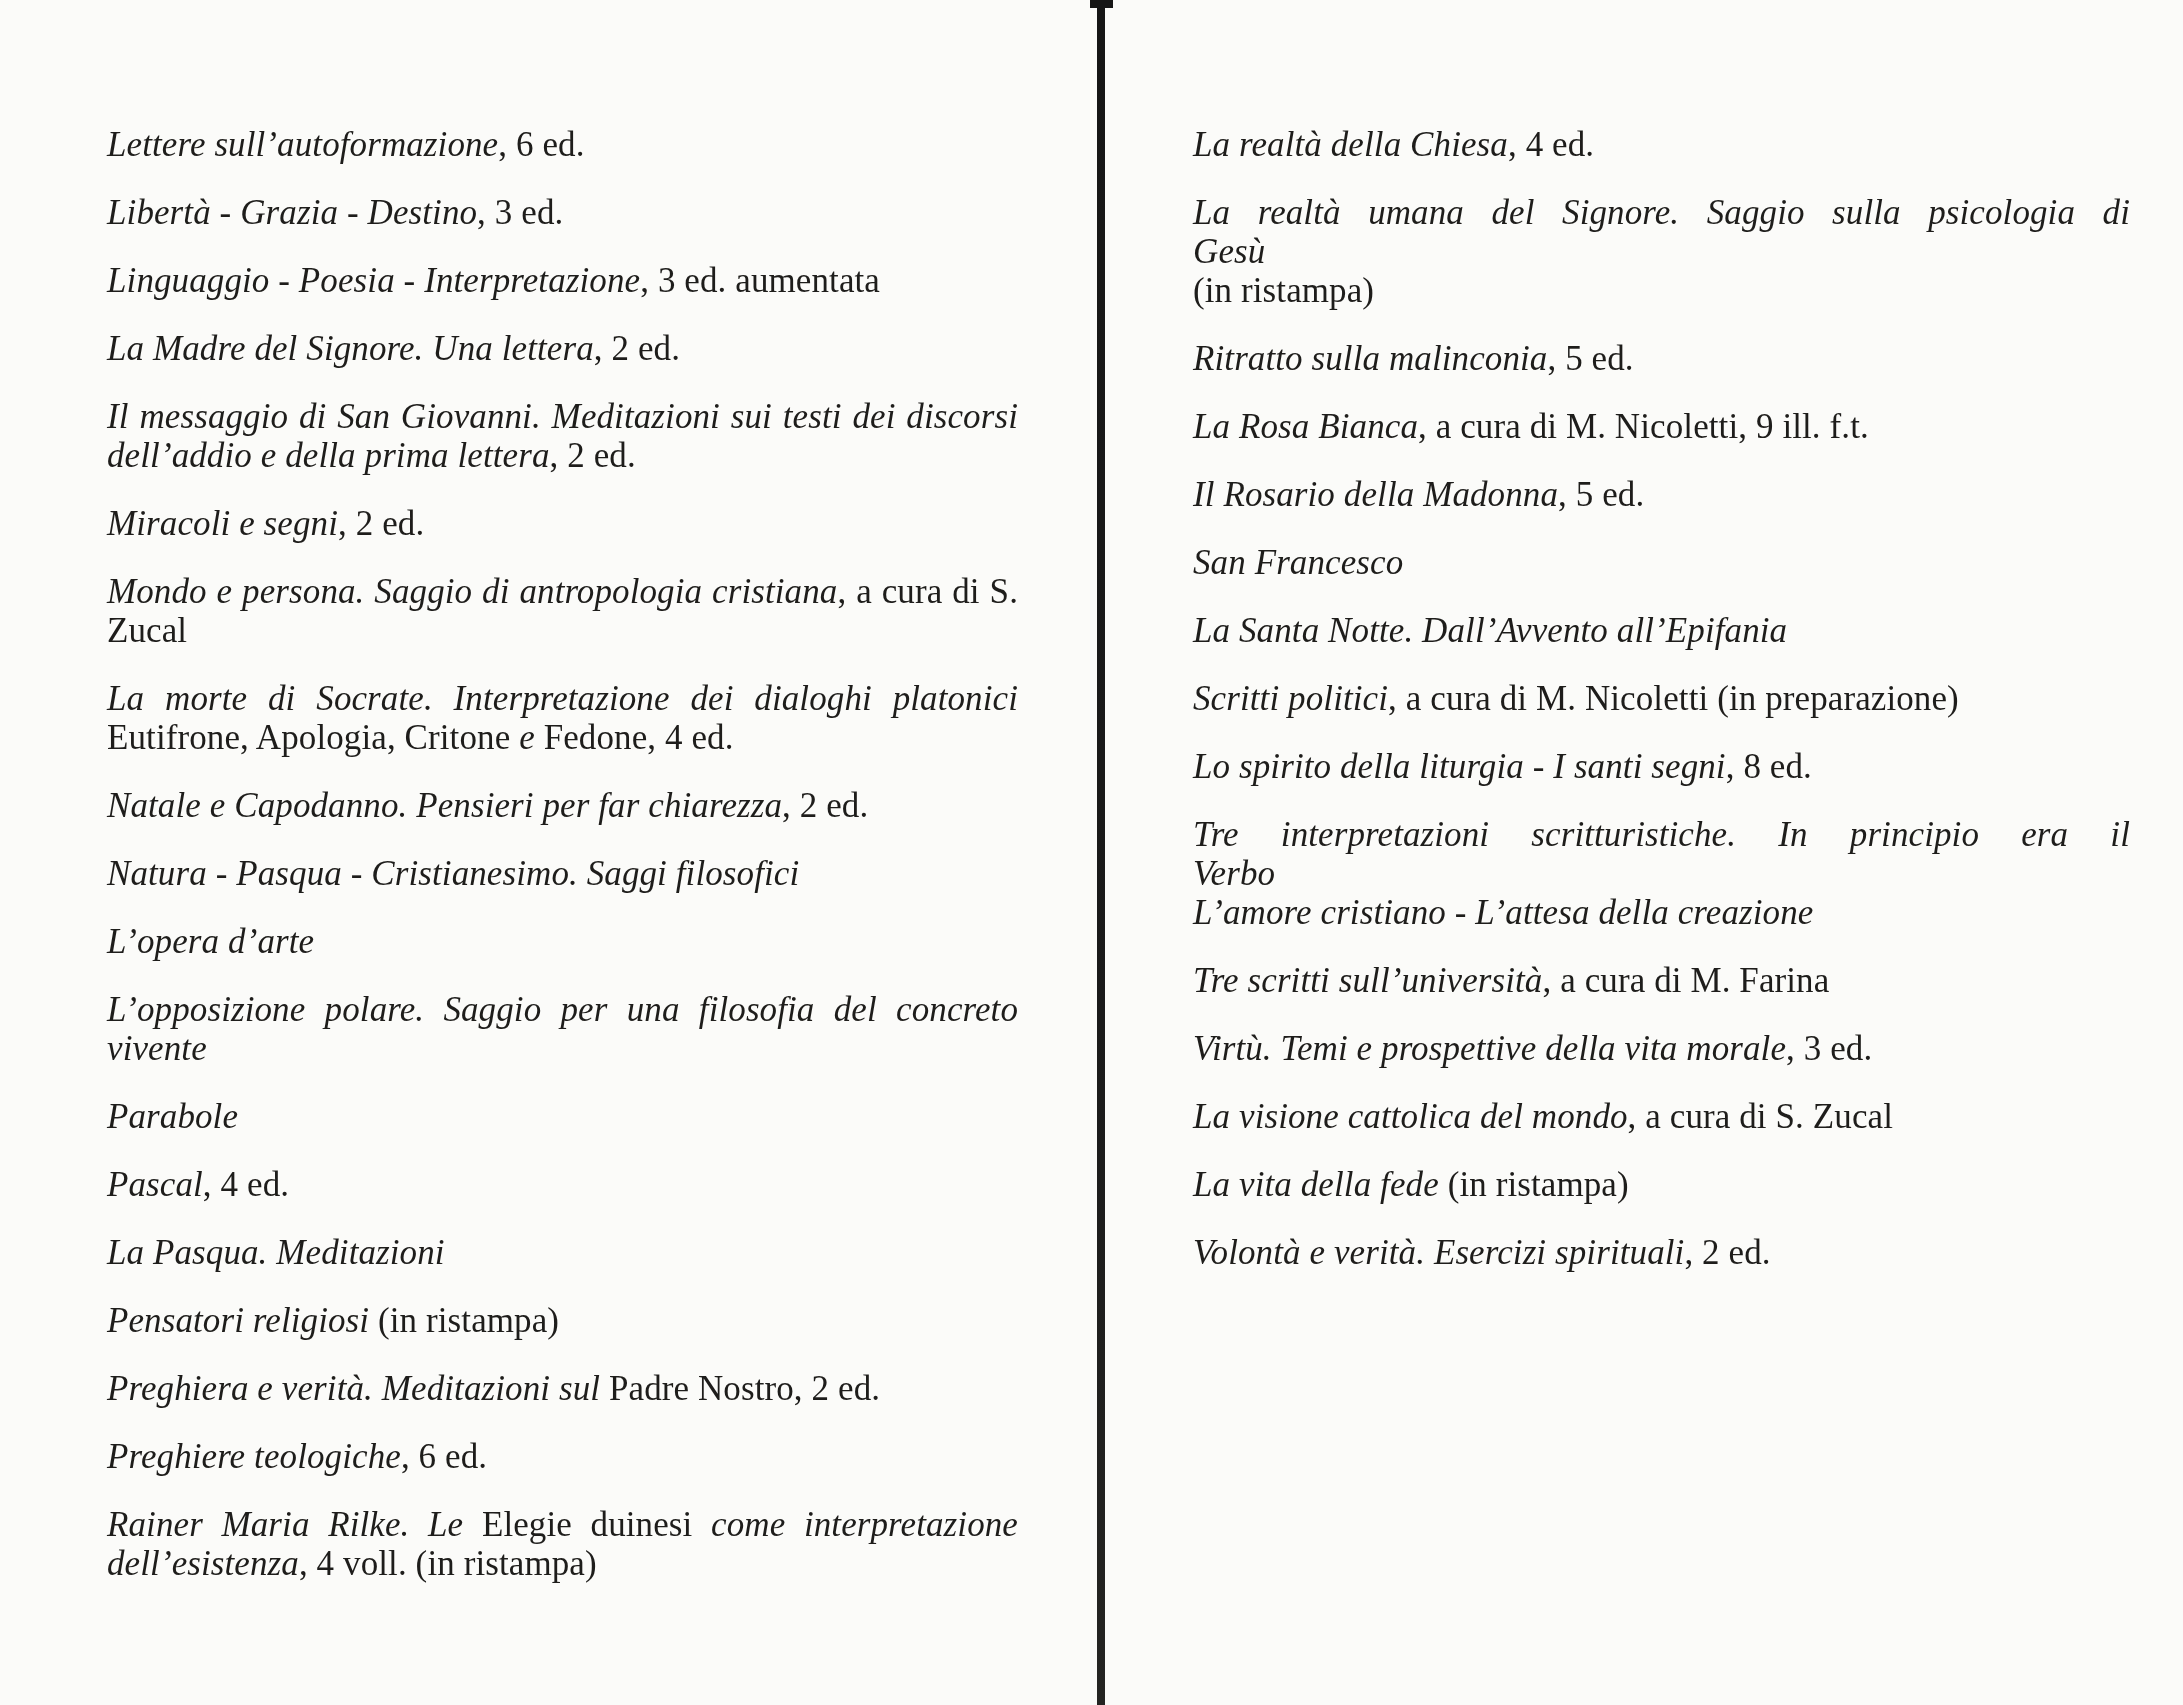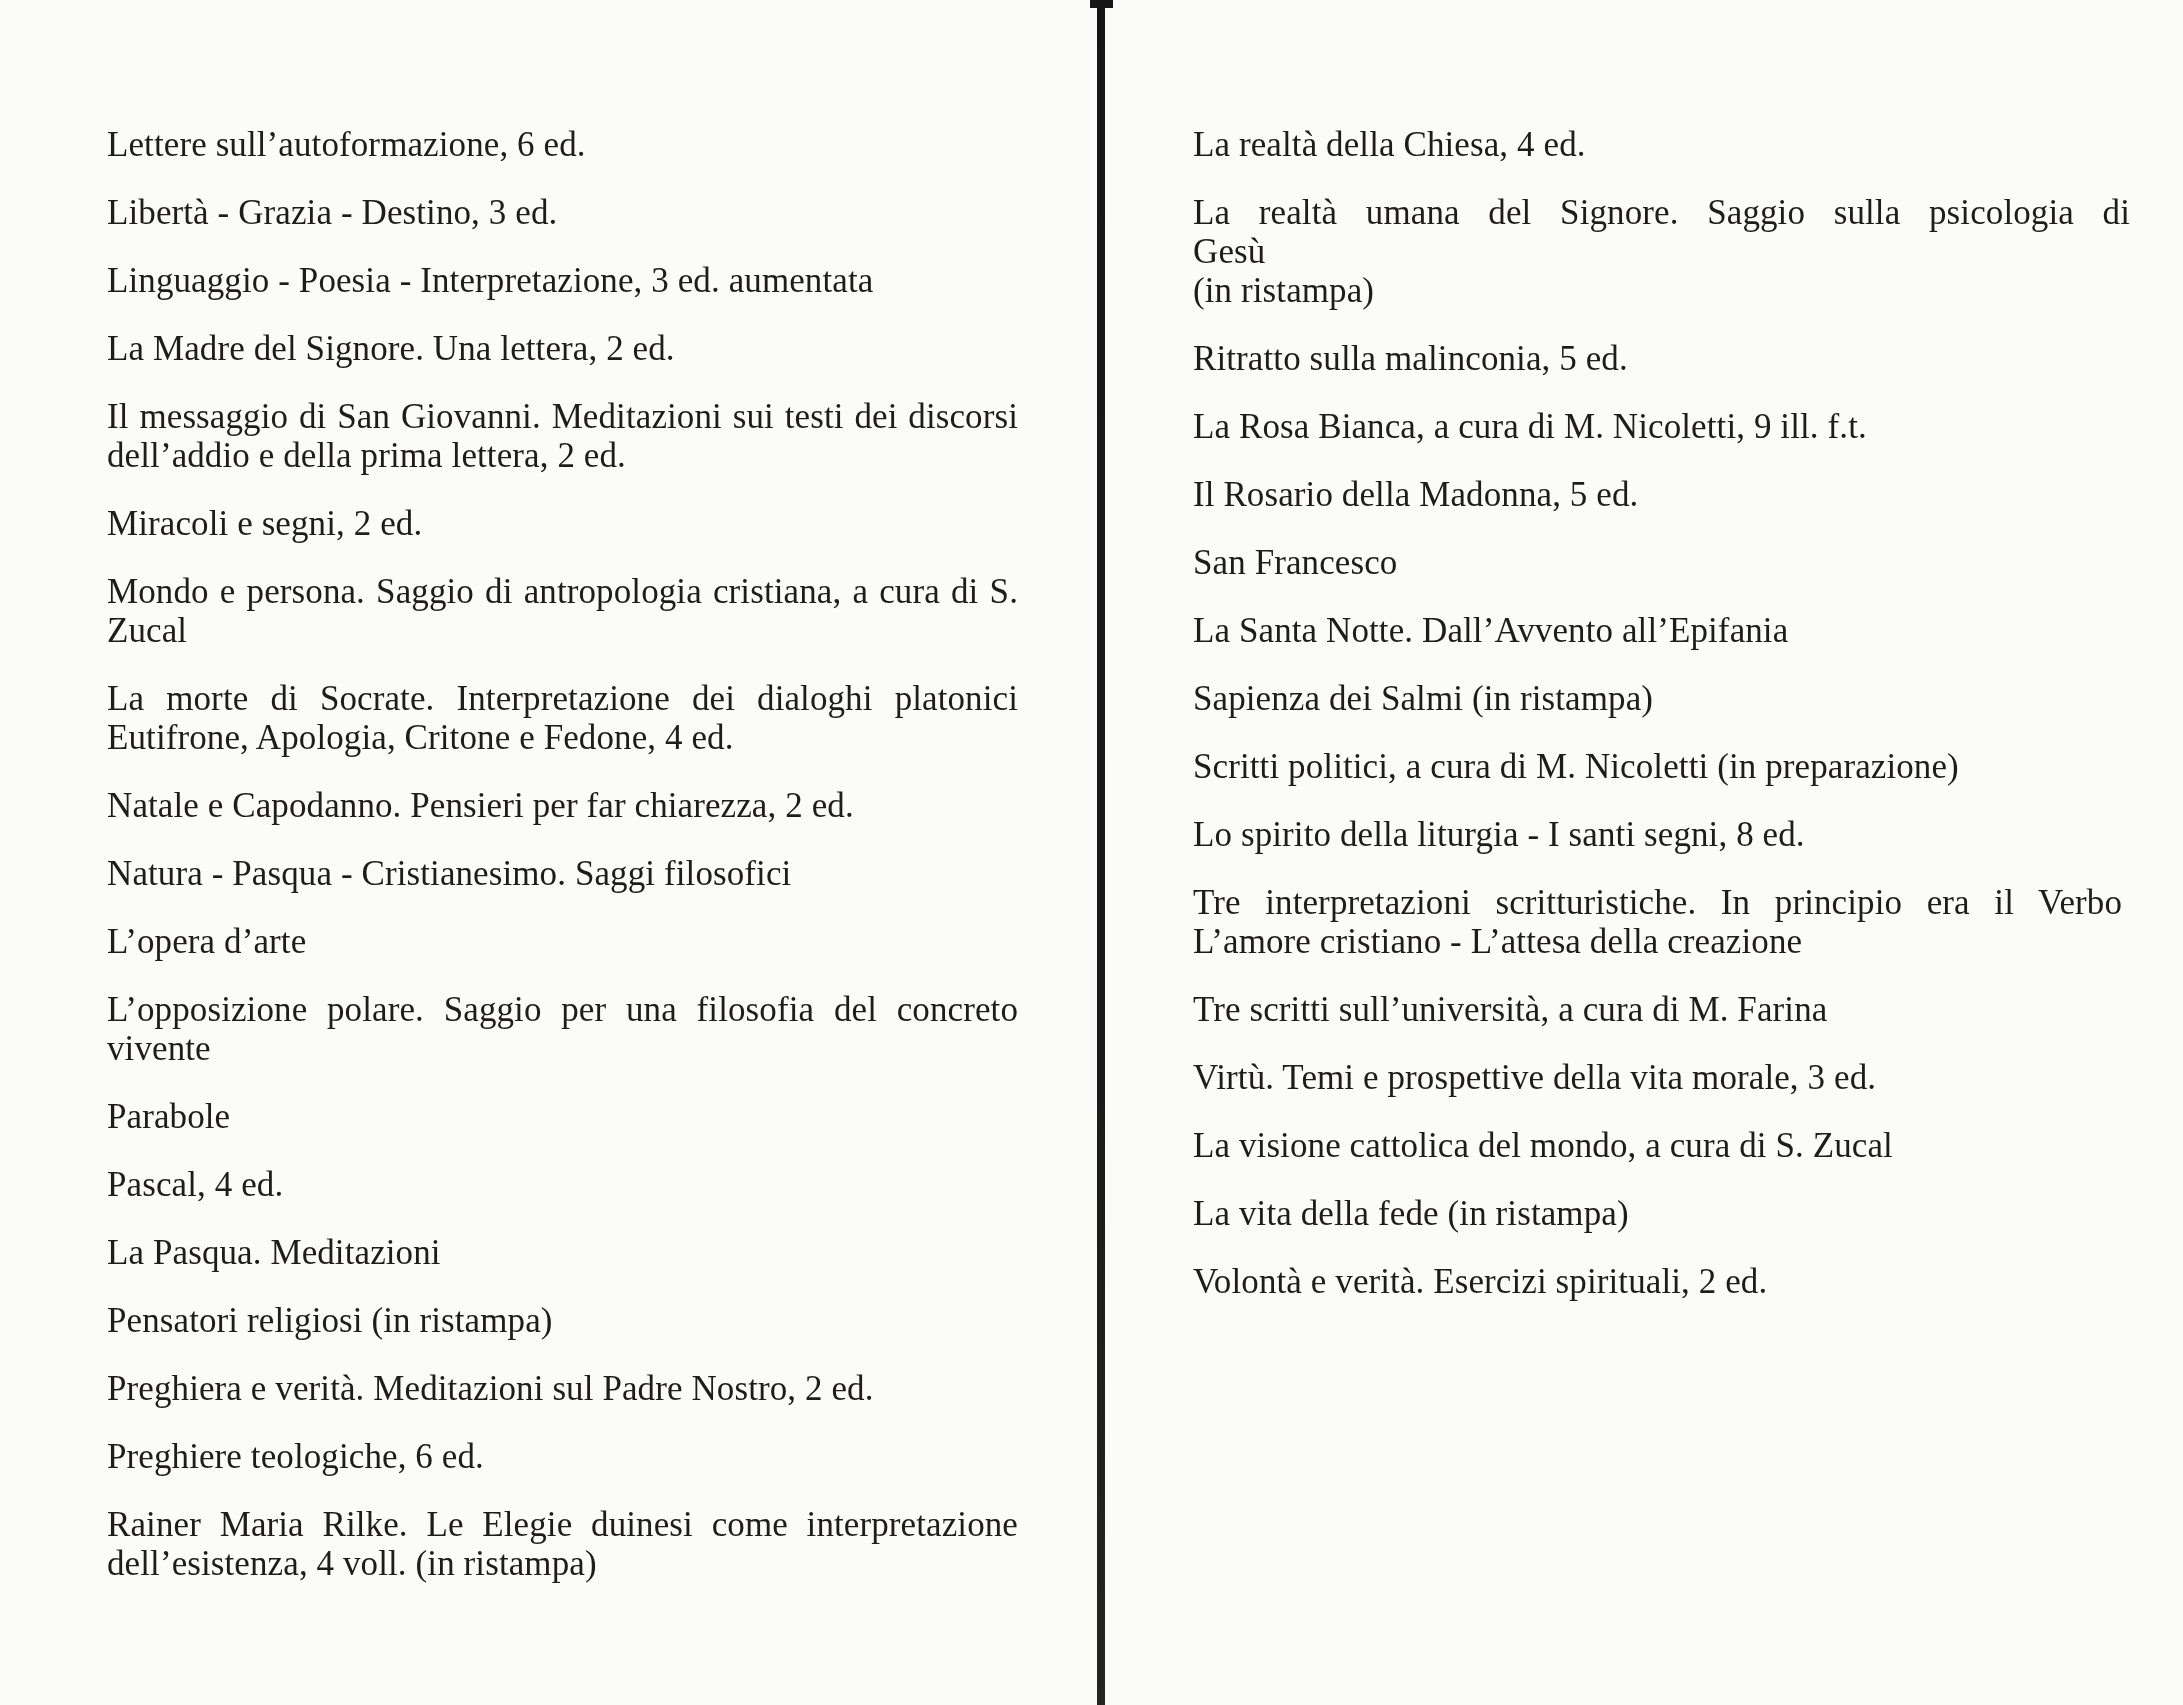--- a/index.html
+++ b/index.html
@@ -21,21 +21,21 @@
     position:absolute;top:125px;
     display:flex;flex-direction:column;gap:29px;
     font-size:35px;line-height:39px;
     color:var(--ink);
     text-align:justify;
     letter-spacing:0.1px;
   }
   .col-left{left:107px;width:911px;}
   .col-right{left:1193px;width:937px;}
   .entry{margin:0;}
-  .it{}
+  .it{font-style:italic;}
   .ro{font-style:normal;font-family:Liberation Serif, serif;}
   .ws{word-spacing:0.45em;}
   .gutter{
     position:absolute;left:1097px;top:0;width:7.5px;height:1705px;
     background:linear-gradient(to bottom,var(--line) 0%,#1a1a1a 60%,#242422 100%);
   }
   .gutter-tick{
     position:absolute;left:-7.5px;top:0;width:23.4px;height:7.5px;
     background:var(--line);
   }
@@ -69,21 +69,20 @@
     <div class="gutter-tick"></div>
   </div>
   <div class="col col-right">
       <div class="entry"><span class="it">La realtà della Chiesa</span><span class="ro">, 4 ed.</span></div>
       <div class="entry"><span class="it ws">La realtà umana del Signore. Saggio sulla psicologia di Gesù</span><br><span class="ro">(in ristampa)</span></div>
       <div class="entry"><span class="it">Ritratto sulla malinconia</span><span class="ro">, 5 ed.</span></div>
       <div class="entry"><span class="it">La Rosa Bianca</span><span class="ro">, a cura di M. Nicoletti, 9 ill. f.t.</span></div>
       <div class="entry"><span class="it">Il Rosario della Madonna</span><span class="ro">, 5 ed.</span></div>
       <div class="entry"><span class="it">San Francesco</span></div>
       <div class="entry"><span class="it">La Santa Notte. Dall’Avvento all’Epifania</span></div>
-      <div class="entry"><span class="it">Sapienza dei Salmi </span><span class="ro">(in ristampa)</span></div>
       <div class="entry"><span class="it">Scritti politici</span><span class="ro">, a cura di M. Nicoletti (in preparazione)</span></div>
       <div class="entry"><span class="it">Lo spirito della liturgia - I santi segni</span><span class="ro">, 8 ed.</span></div>
       <div class="entry"><span class="it ws">Tre interpretazioni scritturistiche. In principio era il Verbo</span><br><span class="it">L’amore cristiano - L’attesa della creazione</span></div>
       <div class="entry"><span class="it">Tre scritti sull’università</span><span class="ro">, a cura di M. Farina</span></div>
       <div class="entry"><span class="it">Virtù. Temi e prospettive della vita morale</span><span class="ro">, 3 ed.</span></div>
       <div class="entry"><span class="it">La visione cattolica del mondo</span><span class="ro">, a cura di S. Zucal</span></div>
       <div class="entry"><span class="it">La vita della fede </span><span class="ro">(in ristampa)</span></div>
       <div class="entry"><span class="it">Volontà e verità. Esercizi spirituali</span><span class="ro">, 2 ed.</span></div>
     </div>
 </div>

